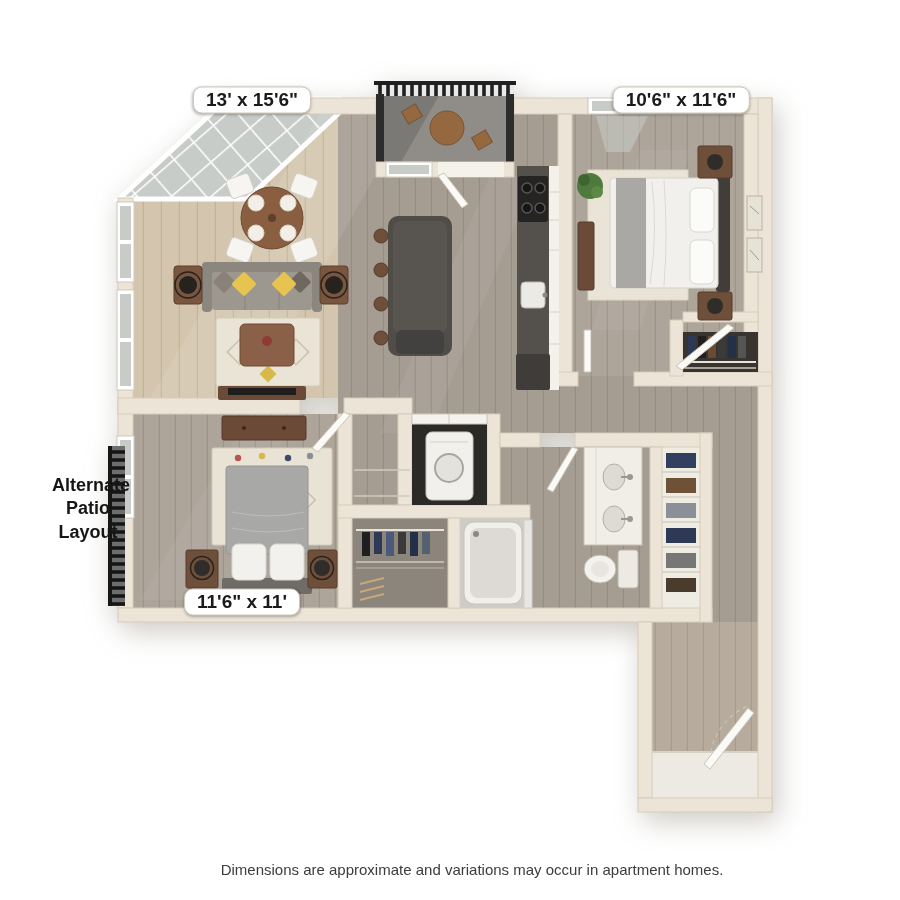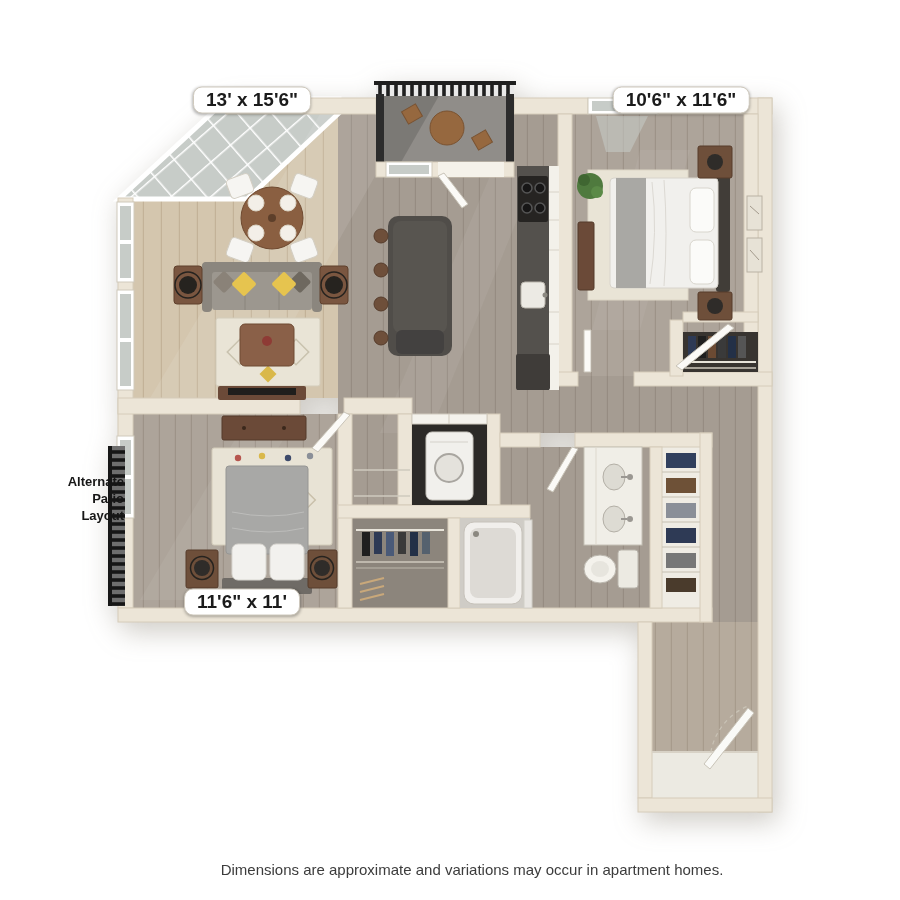--- a/index.html
+++ b/index.html
@@ -4,22 +4,22 @@
 <style>
   html,body{margin:0;padding:0;background:#ffffff;}
   .stage{position:relative;width:900px;height:900px;background:#fff;overflow:hidden;
          font-family:"Liberation Sans","DejaVu Sans",sans-serif;}
   .plan-svg{position:absolute;left:0;top:0;
             filter:drop-shadow(5px 9px 14px rgba(115,105,90,.35));}
   .dim-pill{position:absolute;transform:translate(-50%,-50%);background:#ffffff;
             border:1px solid #cfc9bd;border-radius:9px;padding:1px 12px 2px;
             font-size:19px;font-weight:bold;color:#1b1b1b;white-space:nowrap;
             box-shadow:0 1px 3px rgba(0,0,0,.28);}
-  .alt-patio{position:absolute;left:52px;top:474px;width:72px;text-align:right;
-             font-size:13px;font-weight:bold;color:#161616;line-height:1.3;}
+  .alt-patio{position:absolute;left:52px;top:474px;width:72px;text-align:center;
+             font-size:18px;font-weight:bold;color:#161616;line-height:1.3;}
   .disclaimer{position:absolute;left:0;right:0;top:861px;text-align:center;
               font-size:15px;color:#3c3c3c;padding-left:44px;}
 </style>
 </head>
 <body>
 
 <div class="stage">
 
 <svg class="plan-svg" width="900" height="900" viewBox="0 0 900 900">
   <defs>

